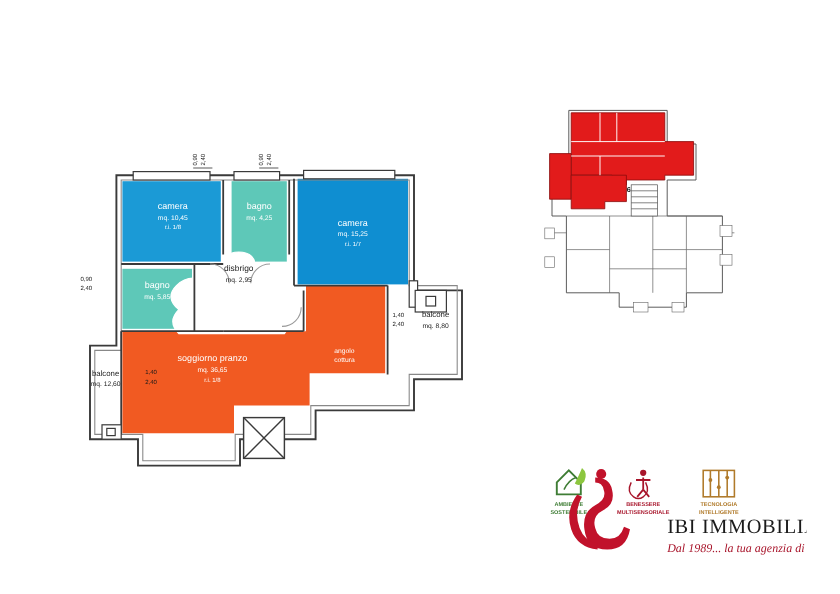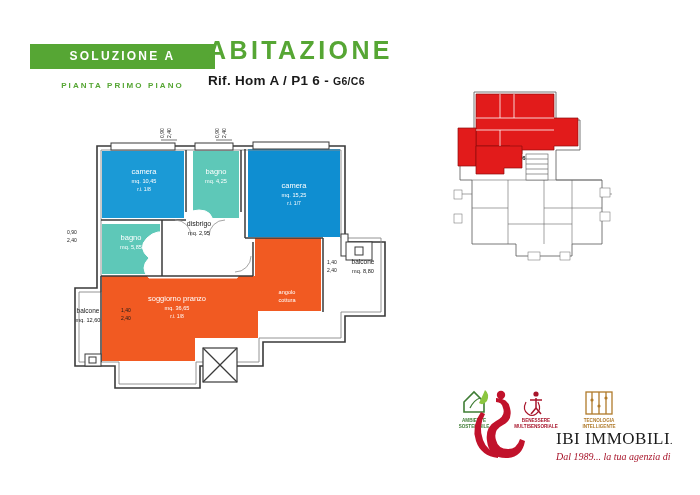--- a/index.html
+++ b/index.html
@@ -47,31 +47,21 @@
   .logo-gardenia{position:absolute;left:438px;top:288px;width:120px;height:85px;}
   .logo-ibi{position:absolute;left:556px;top:288px;width:112px;height:85px;}
   .logo-bottom{position:absolute;left:440px;top:382px;width:232px;height:90px;}
   .logo-gardenia svg,.logo-ibi svg,.logo-bottom svg{display:block;}
 </style>
 </head>
 <body>
 
 <div class="page">
 
-  <div class="hdr-left">
-    <div class="sol-bar">SOLUZIONE A</div>
-    <div class="sol-sub">PIANTA PRIMO PIANO</div>
-  </div>
-
-  <div class="hdr-right">
-    <div class="abitazione">ABITAZIONE</div>
-    <div class="rif">
-      <span>Rif. Hom  A / P1 6 - </span><span class="small">G6/C6</span>
-    </div>
-  </div>
+
 
   <div class="plan">
     <svg width="360" height="280" viewBox="0 0 360 280" xmlns="http://www.w3.org/2000/svg">
 
       <rect x="47" y="35" width="82" height="67" fill="#1b9ad6"></rect>
 
       <rect x="138" y="35" width="46" height="67" fill="#5ec8b8"></rect>
 
       <rect x="193" y="33" width="92" height="88" fill="#0f8ed1"></rect>
 

